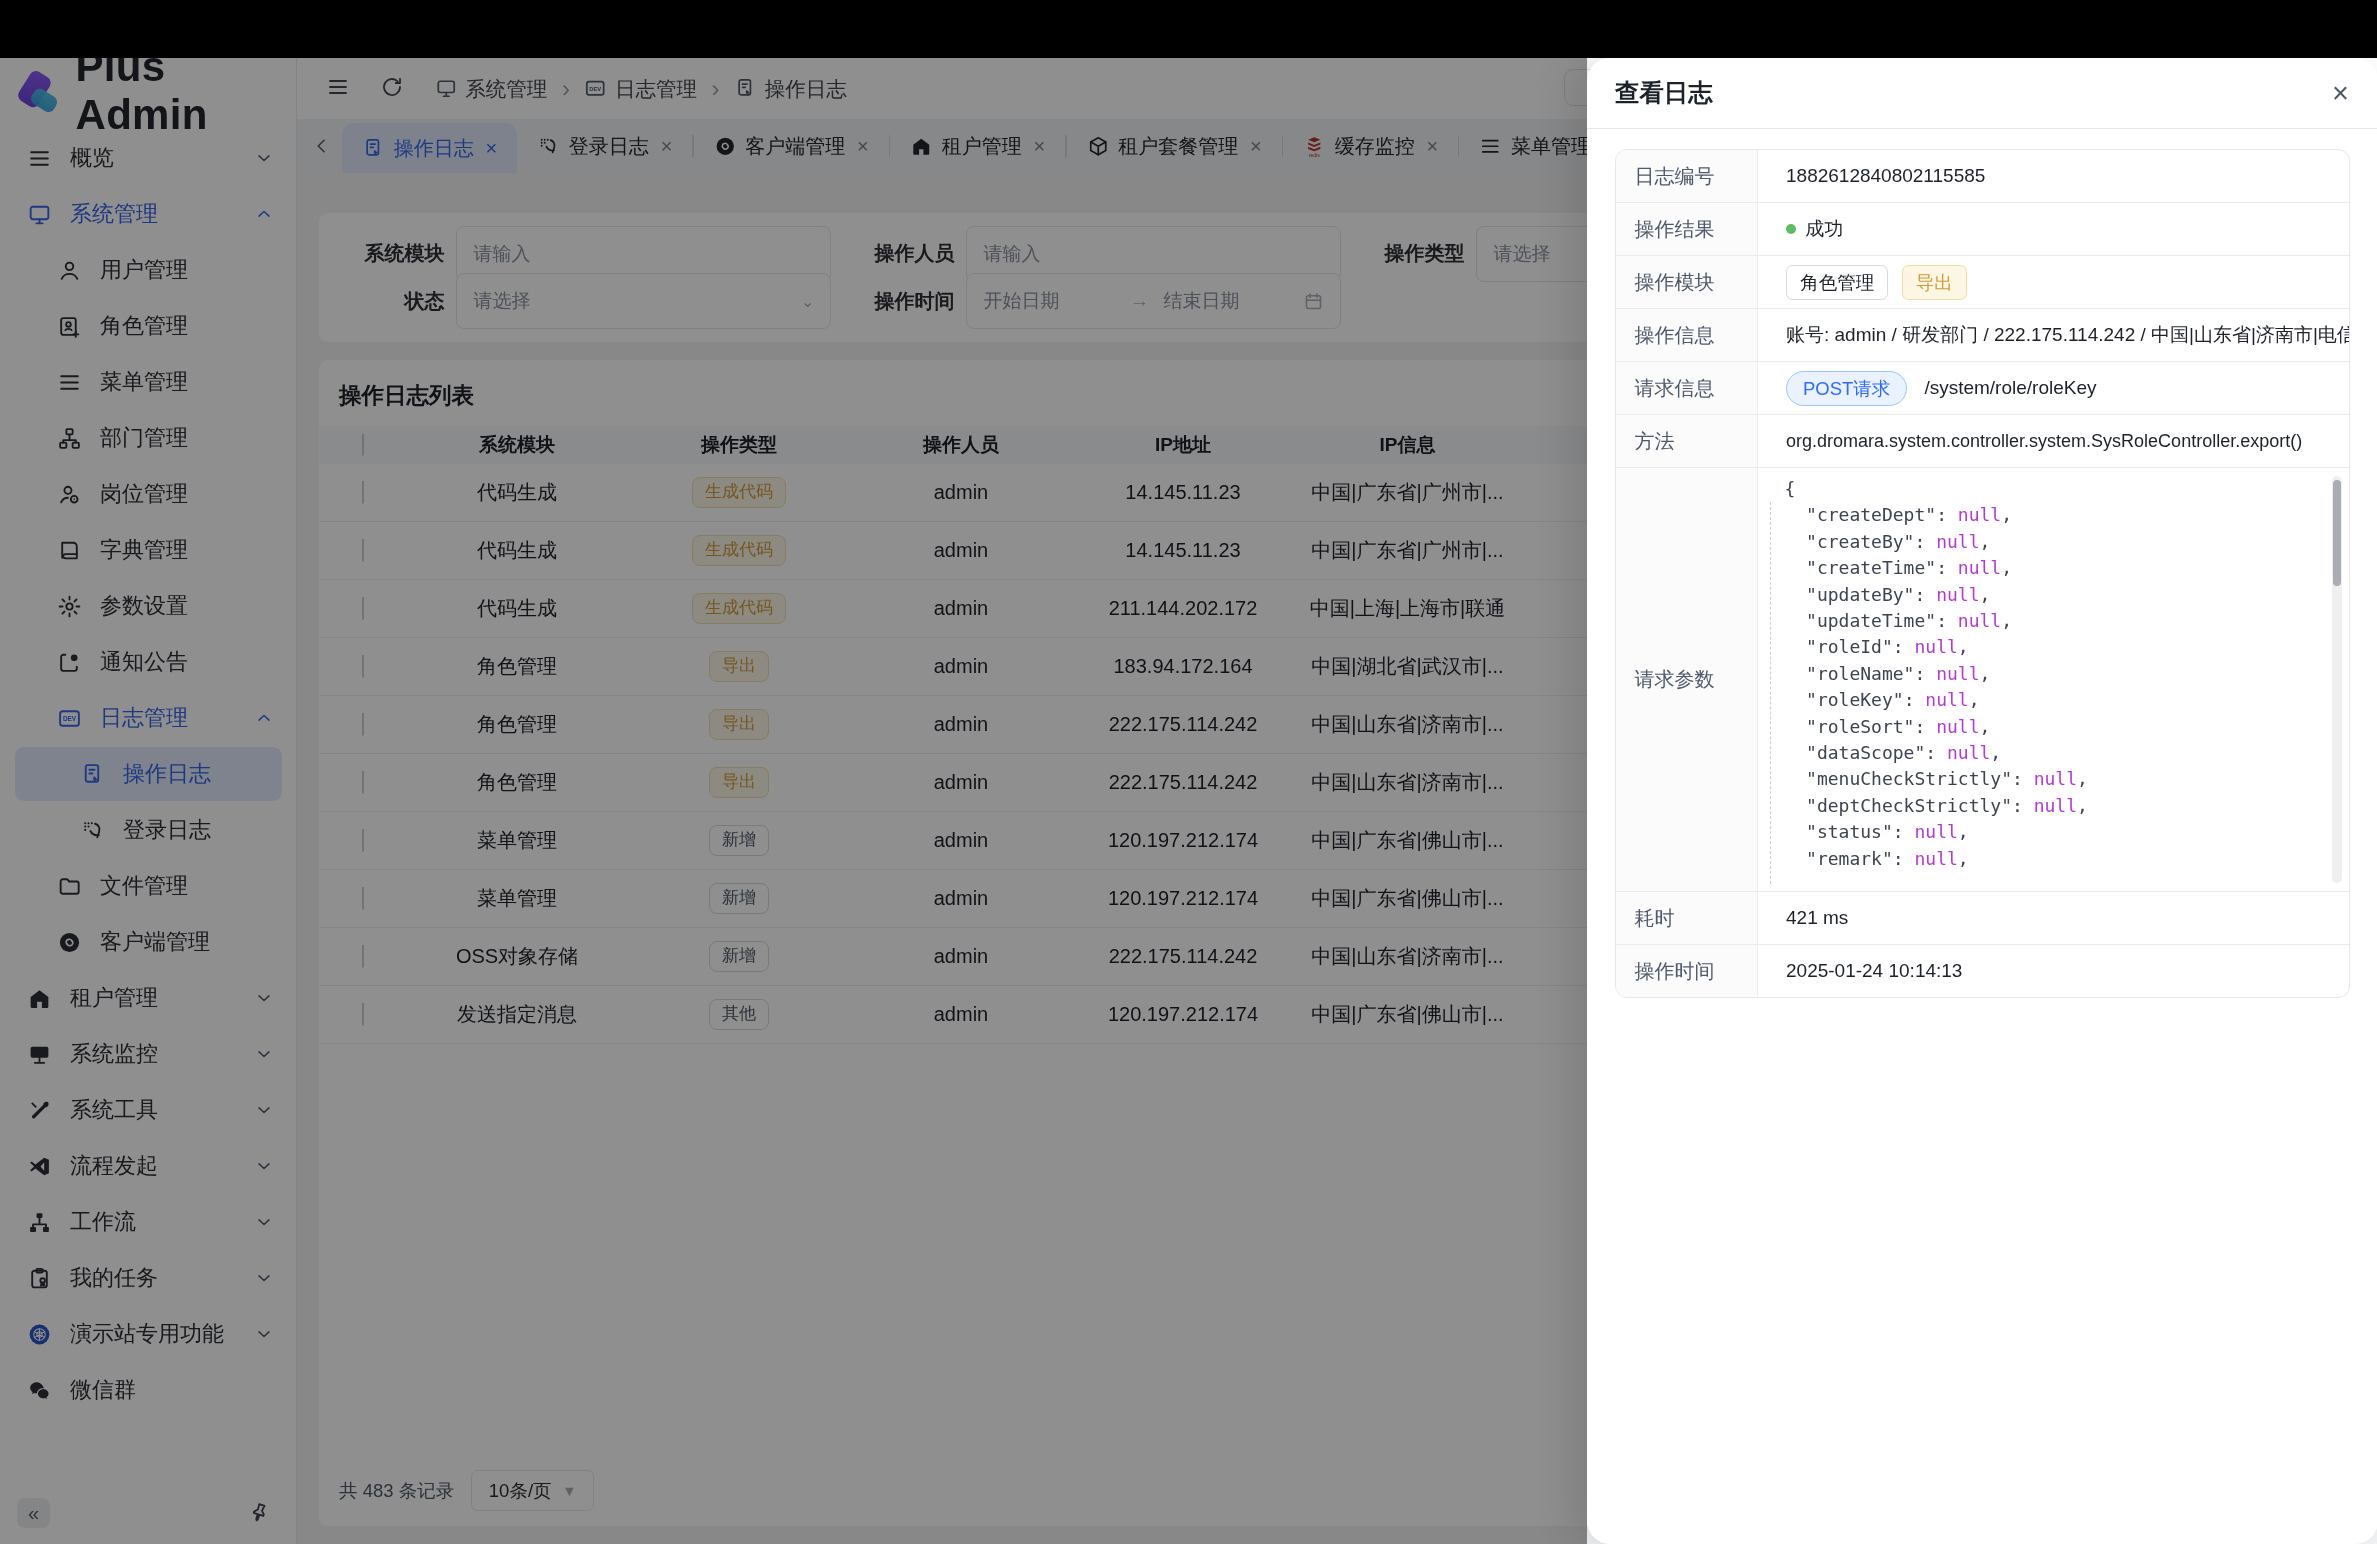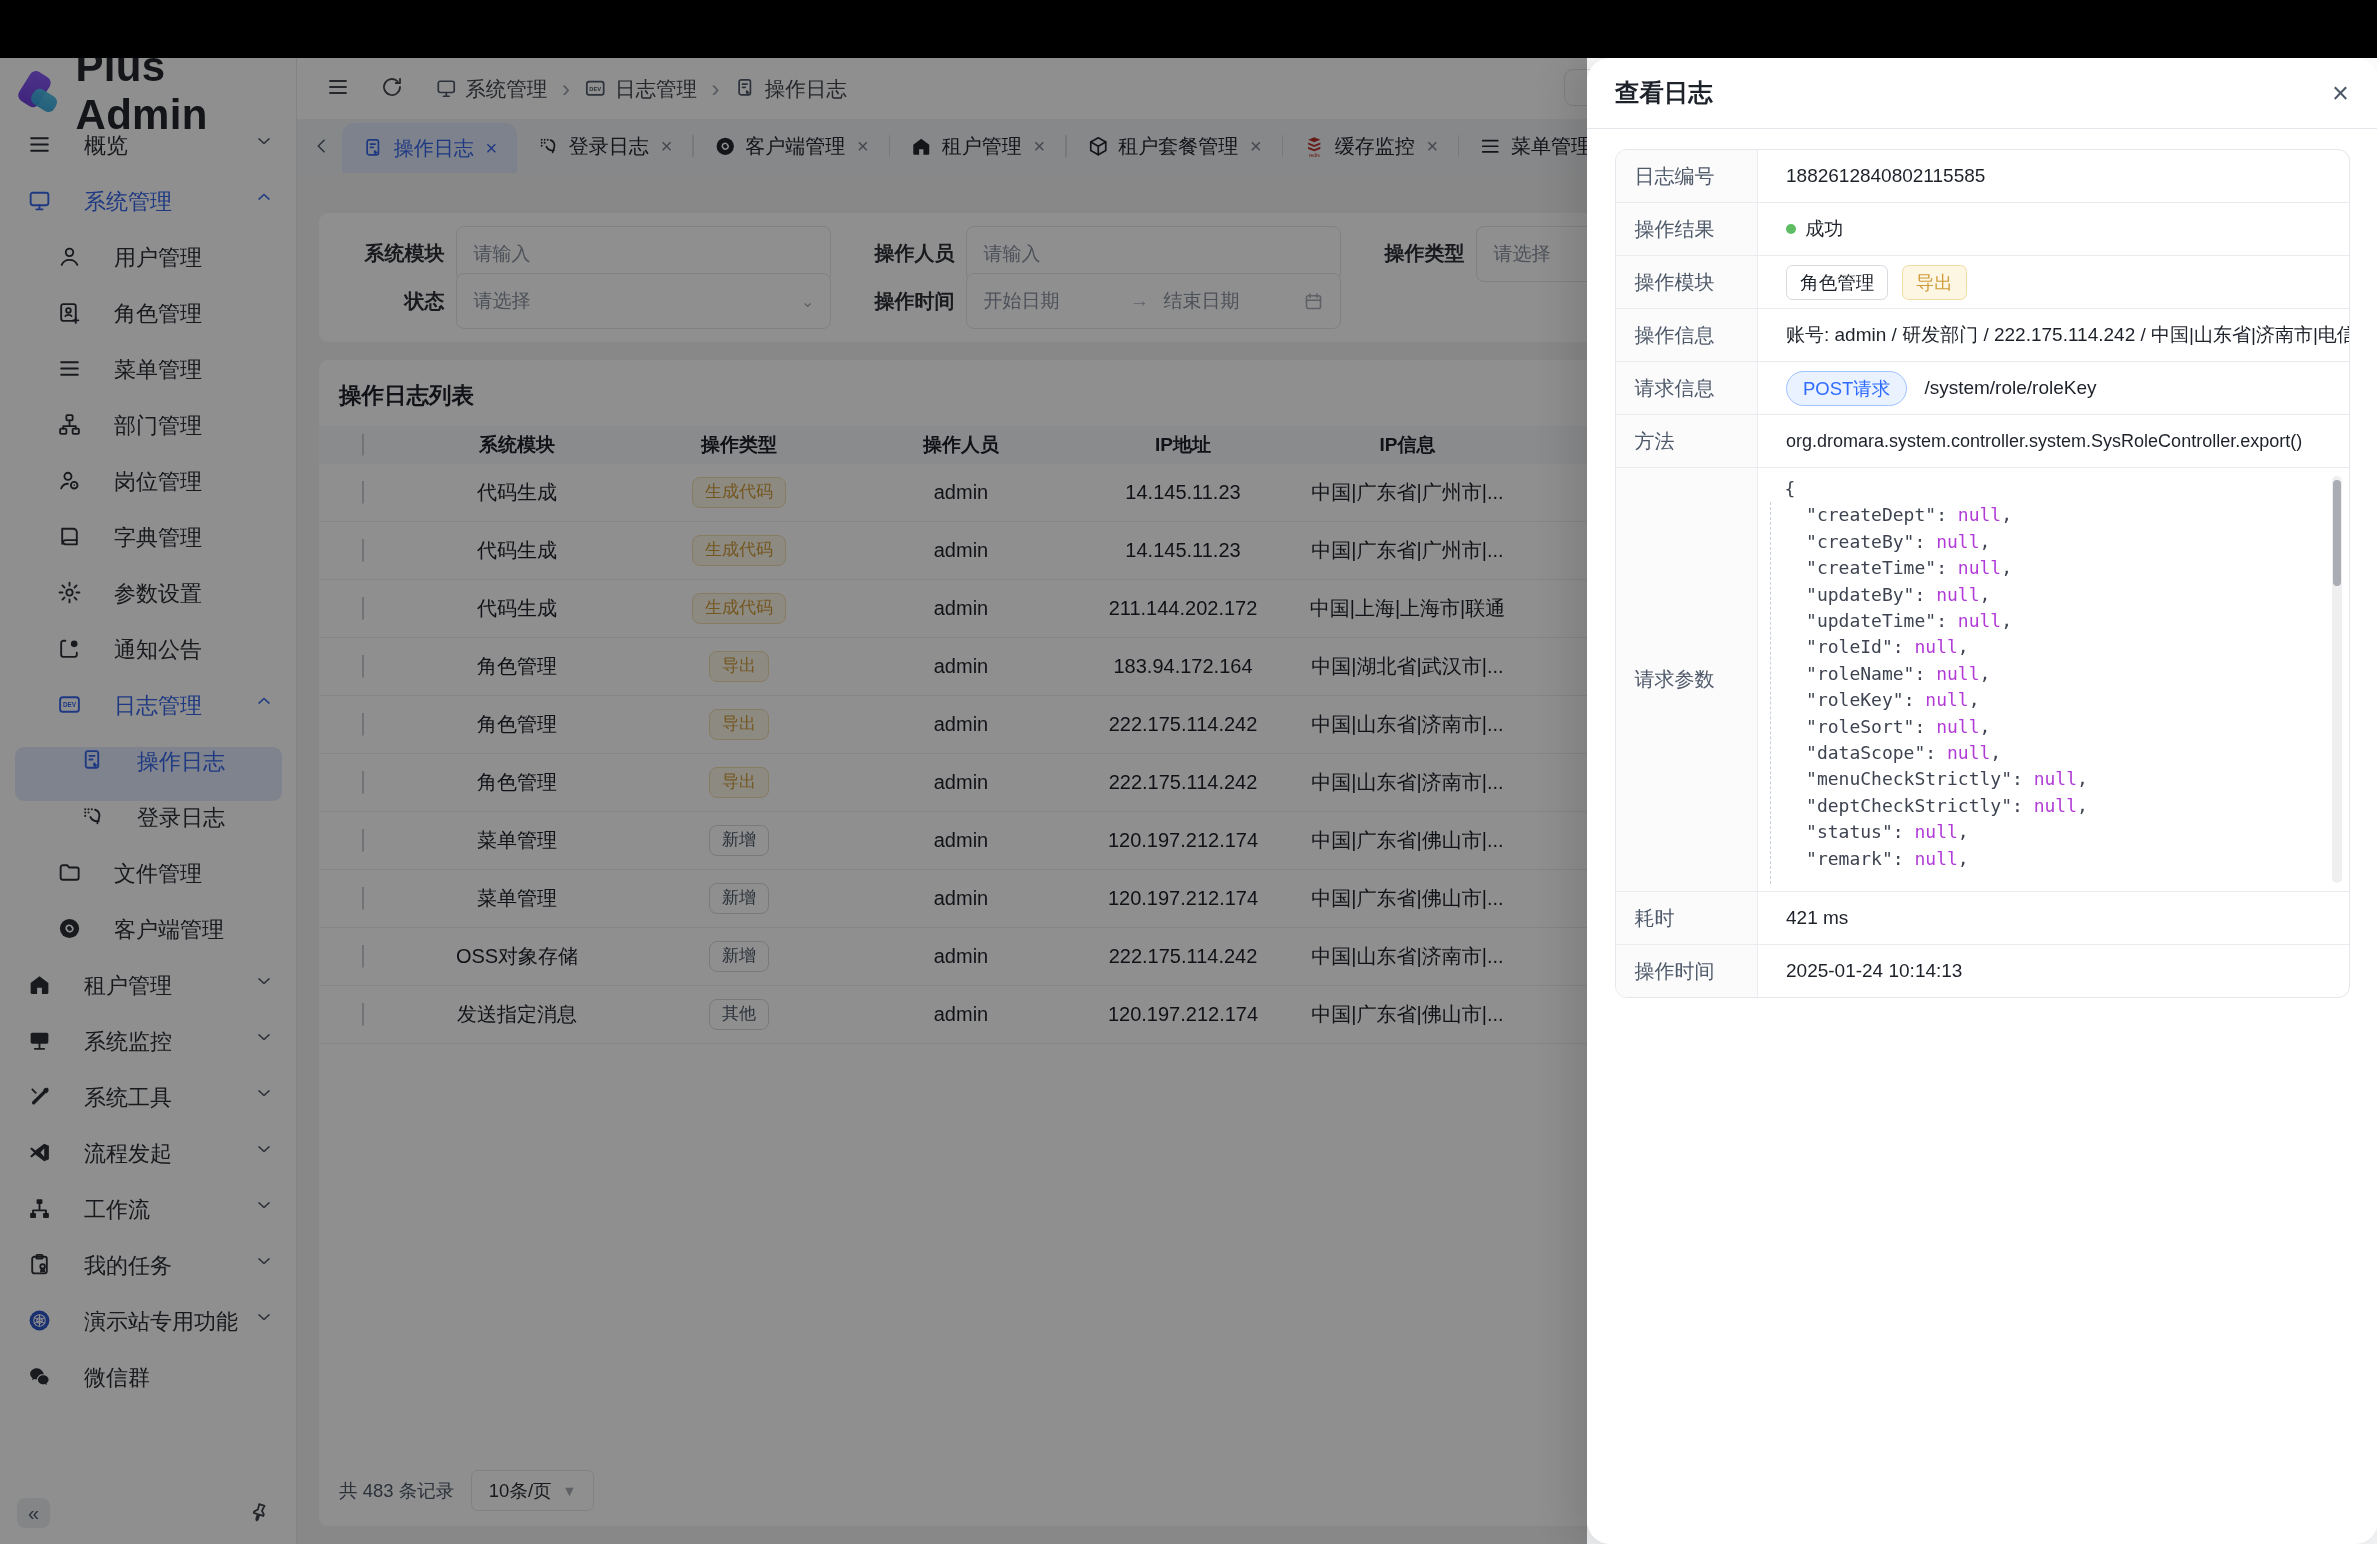--- a/index.html
+++ b/index.html
@@ -12,21 +12,21 @@
   .app{position:absolute;left:0;top:58px;width:2377px;height:1486px;display:flex;}
   
   .sidebar{width:297px;height:100%;background:#fff;border-right:1.3px solid #e8eaee;display:flex;flex-direction:column;flex:none;}
   .logo{height:66px;display:flex;align-items:center;padding-left:20px;gap:14.5px;flex:none;}
   .logo-mark{width:41px;height:41px;position:relative;flex:none;}
   .logo-mark i{position:absolute;display:block;border-radius:6.6px;}
   .logo-mark .p1{width:22.5px;height:34px;background:linear-gradient(160deg,#8b5cf6,#6d3fd8);transform:rotate(32deg);left:2.6px;top:1.3px;}
   .logo-mark .p2{width:26.4px;height:17px;background:linear-gradient(160deg,#4cc3ea,#2d9fd8);transform:rotate(32deg);left:11.2px;top:21px;opacity:.92;}
   .logo-text{font-size:42px;font-weight:700;color:#23262e;letter-spacing:0.3px;}
   .menu{flex:1;overflow:hidden;padding-top:5.3px;}
-  .s-item{height:54px;margin:2px 14.5px;border-radius:9.2px;display:flex;font-size:22px;color:#2b2f36;cursor:pointer;gap:14px;}
+  .s-item{height:54px;margin:2px 14.5px;border-radius:9.2px;display:flex;align-items:center;font-size:22px;color:#2b2f36;cursor:pointer;}
   .s-item .ic{width:26.4px;height:26.4px;flex:none;display:flex;align-items:center;justify-content:center;margin-right:17px;}
   .s-item .ic svg{width:25px;height:25px;}
   .s-item .lbl{flex:1;white-space:nowrap;overflow:hidden;}
   .s-item .chev{width:20px;height:20px;margin-right:8px;flex:none;color:#4e5969;}
   .s-item .chev svg{width:20px;height:20px;}
   .s-item.lvl0{padding-left:12px;}
   .s-item.lvl1{padding-left:42px;}
   .s-item.lvl2{padding-left:65px;}
   .s-item.parent-blue,.s-item.parent-blue .chev{color:#3766e8;}
   .s-item.active{background:#e1eafc;color:#3766e8;}

